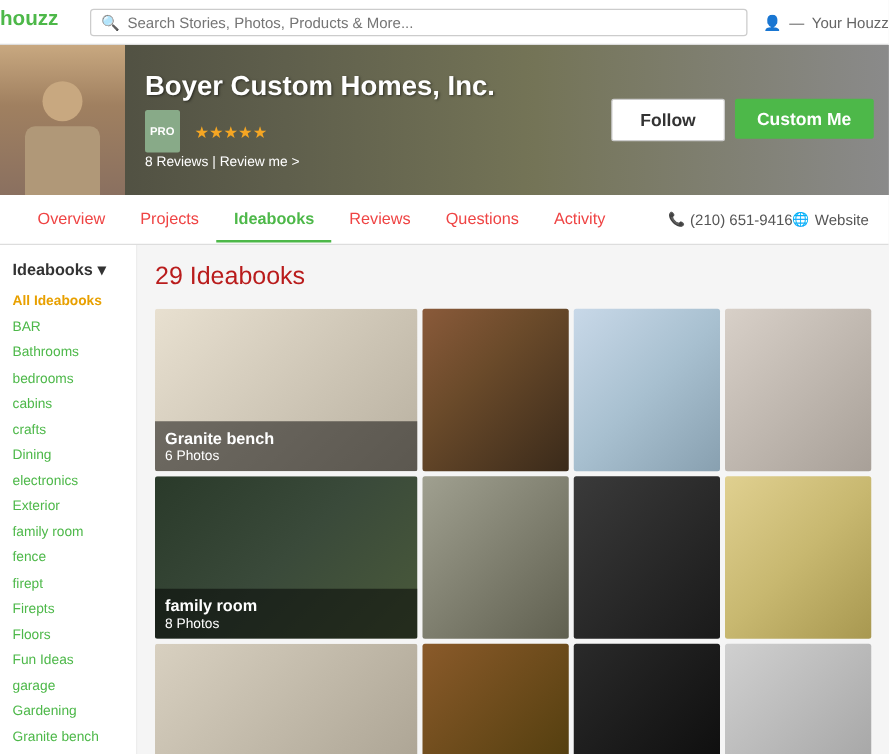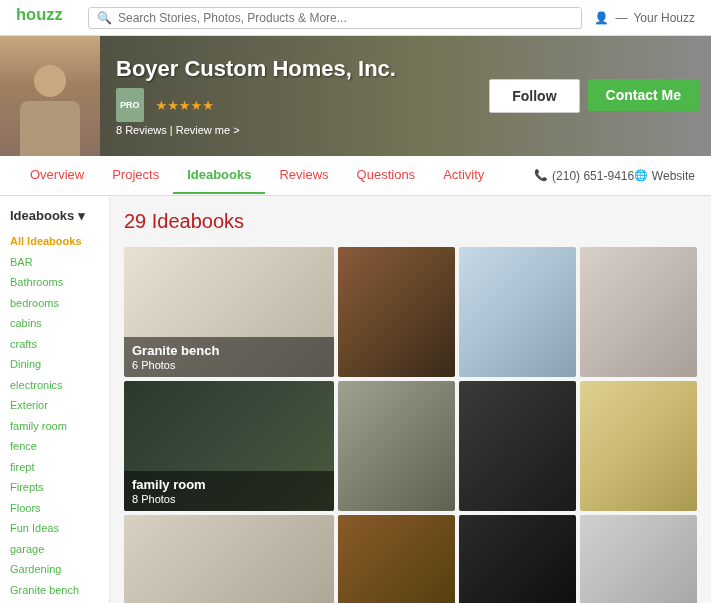--- a/index.html
+++ b/index.html
@@ -4,21 +4,21 @@
   <style>
     * { box-sizing: border-box; margin: 0; padding: 0; }
     body { font-family: Arial, sans-serif; font-size: 13px; color: #333; background: #f5f5f5; width: 711px; }
 
     
     .top-bar {
       background: #fff;
       border-bottom: 1px solid #ddd;
       display: flex;
       align-items: center;
-      padding: 0 16px;
+      padding: 0 0;
       height: 36px;
     }
     .logo {
       font-size: 22px;
       font-weight: bold;
       color: #4db849;
       margin-right: 12px;
     }
     .search-bar {
       flex: 1;
@@ -318,21 +318,21 @@
       <span class="stars">★★★★★</span>
     </div>
     <div class="review-info">
       <span>8 Reviews</span>
       <span> | </span>
       <span>Review me &gt;</span>
     </div>
   </div>
   <div class="profile-actions">
     <button class="btn-follow">Follow</button>
-    <button class="btn-contact">Contact Me</button>
+    <button class="btn-contact">Custom Me</button>
   </div>
 </div>
 
 <div class="profile-nav">
   <div class="nav-tabs">
     <div class="nav-tab">Overview</div>
     <div class="nav-tab">Projects</div>
     <div class="nav-tab active">Ideabooks</div>
     <div class="nav-tab">Reviews</div>
     <div class="nav-tab">Questions</div>

